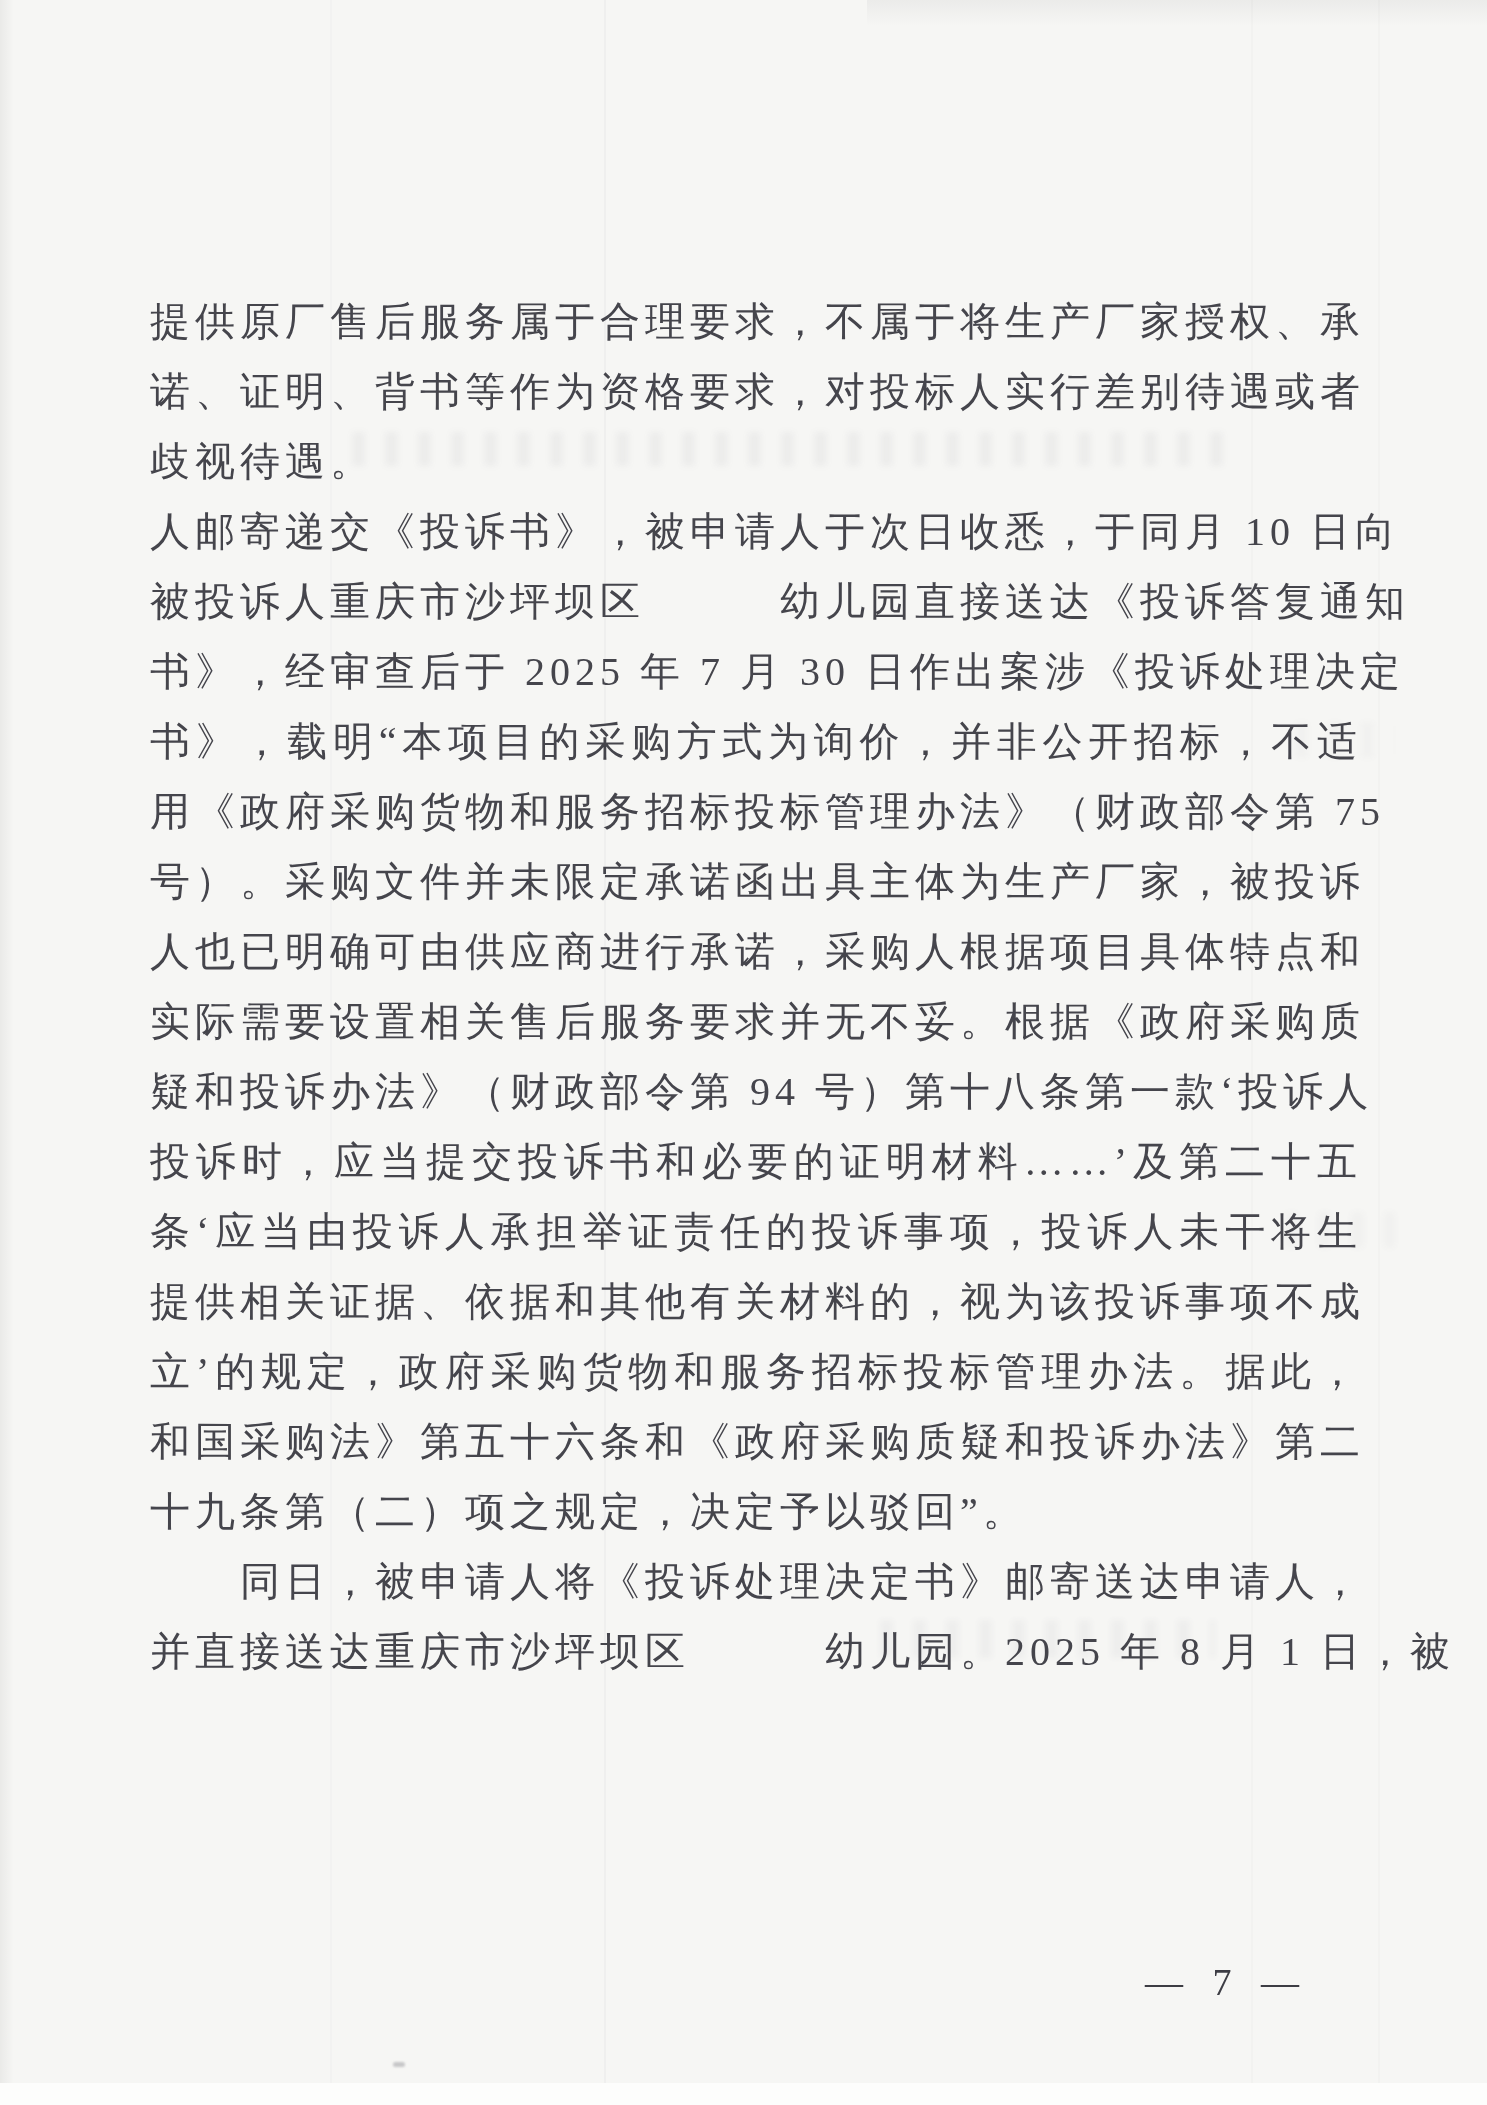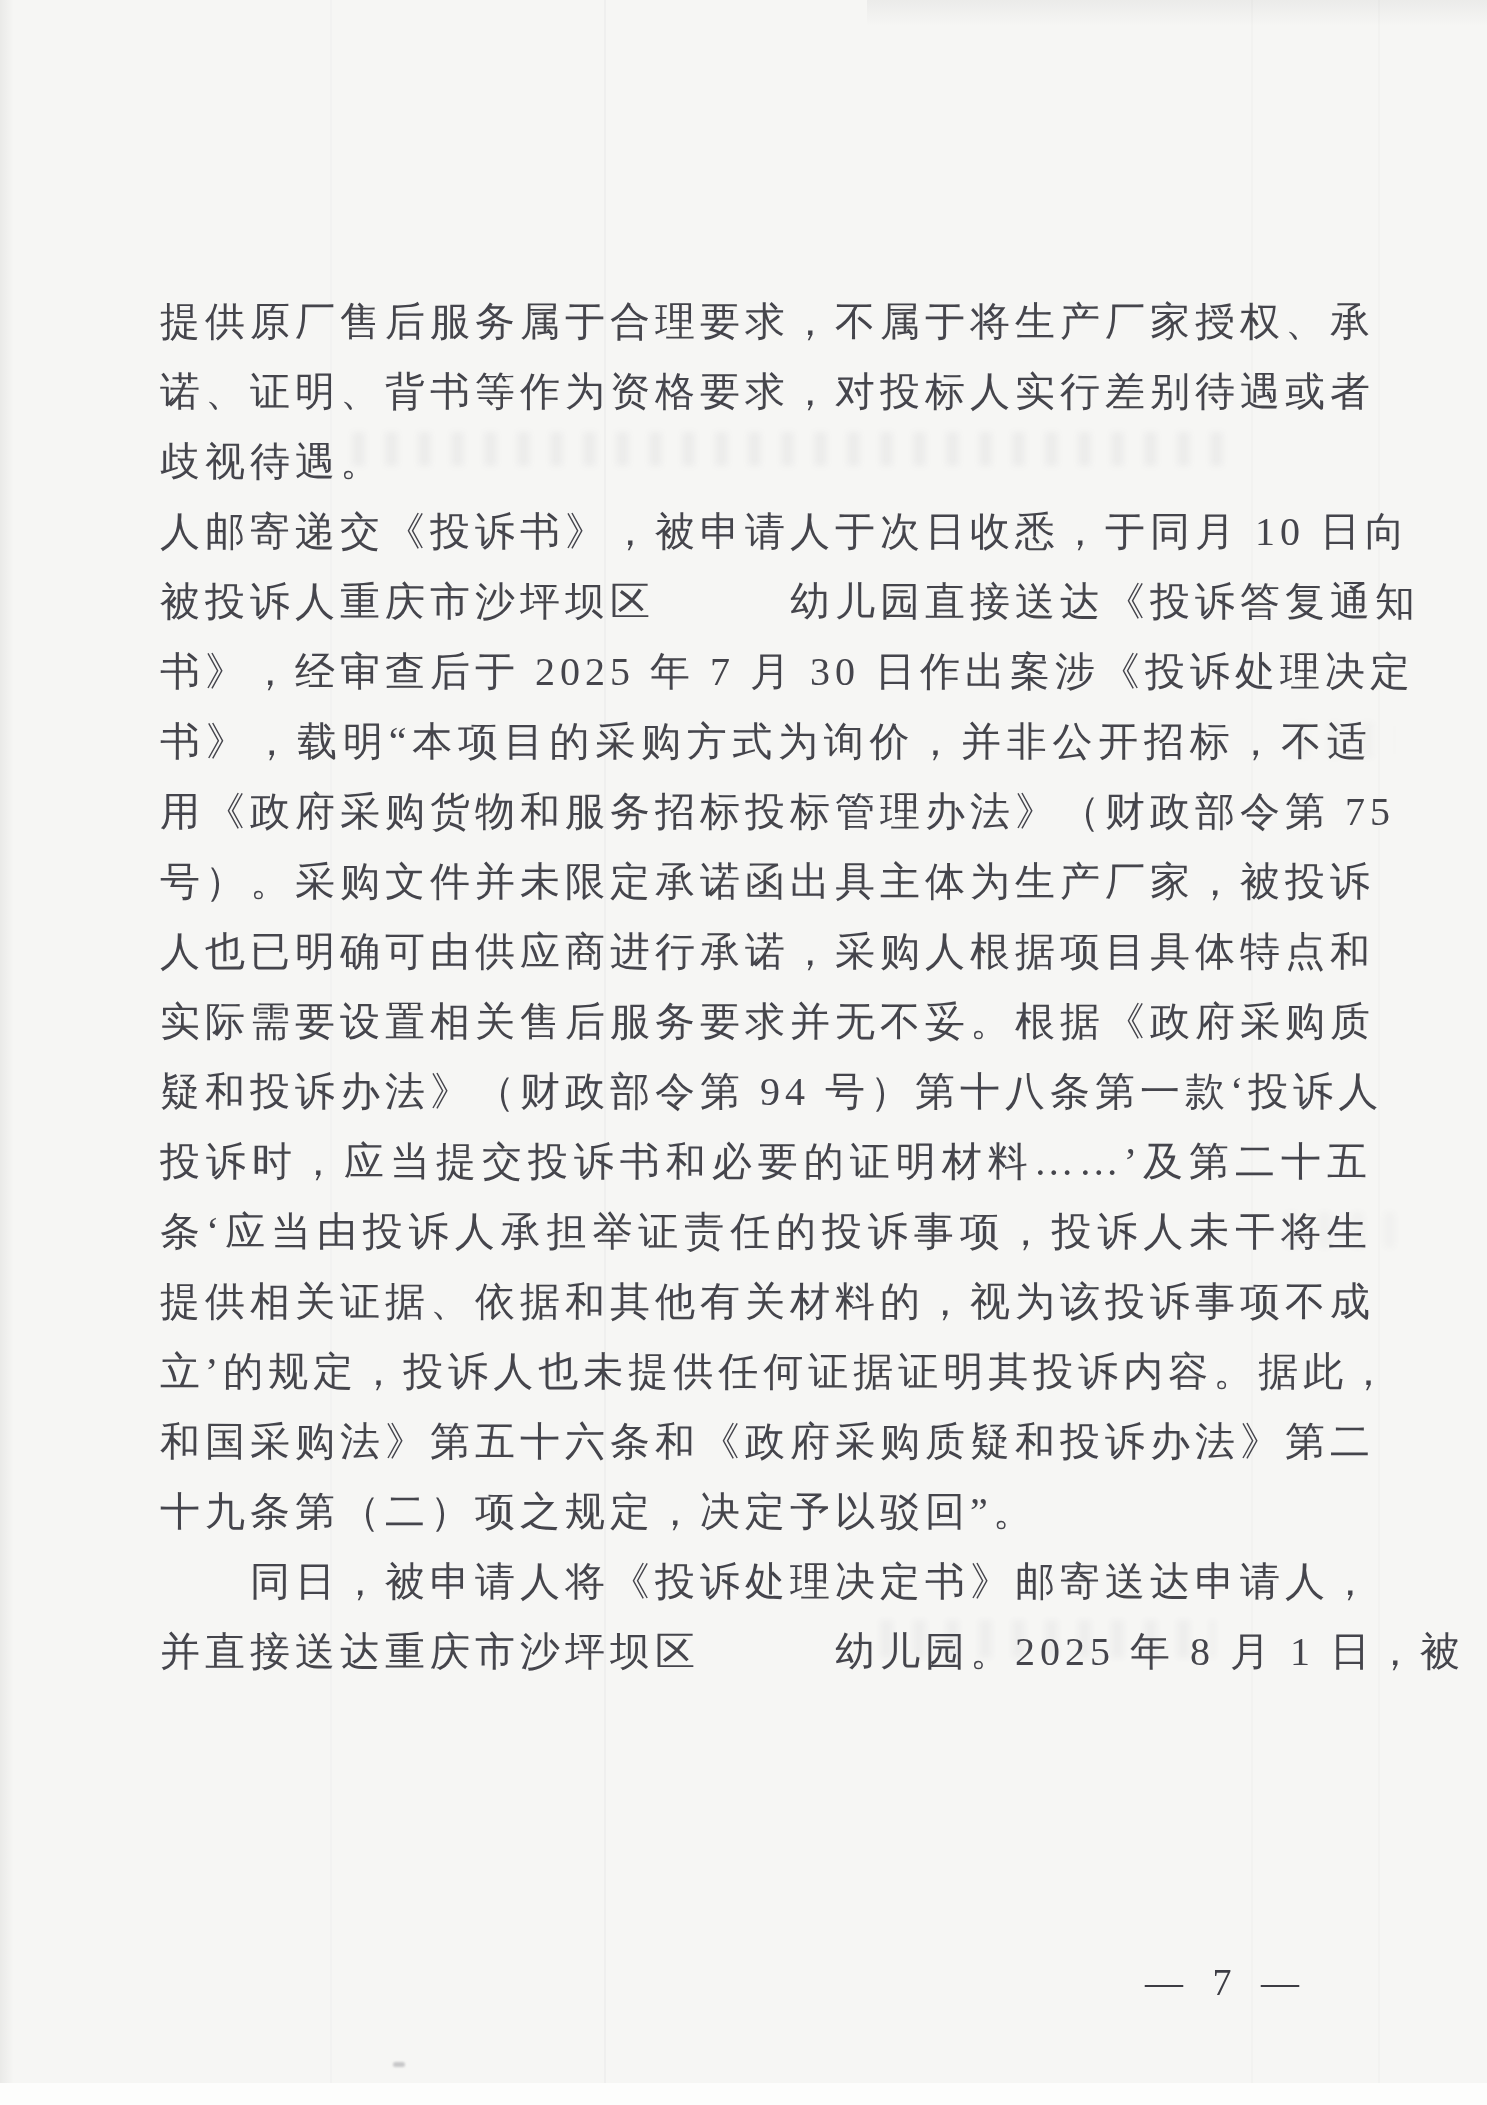--- a/index.html
+++ b/index.html
@@ -61,21 +61,21 @@
     position: absolute;
     left: 393px; top: 2062px;
     width: 12px; height: 5px;
     border-radius: 3px;
     background: rgba(60,60,70,0.25);
     filter: blur(1px);
   }
   
   .textblock {
     position: absolute;
-    left: 160px;
+    left: 150px;
     top: 287px;
     width: 1212px;
     color: #45454c;
   }
   .line {
     height: 70px;
     line-height: 70px;
     font-size: 40px;
     letter-spacing: 5px;
     white-space: nowrap;
@@ -125,21 +125,21 @@
     <div class="line">书》，经审查后于 2025 年 7 月 30 日作出案涉《投诉处理决定</div>
     <div class="line">书》，载明“本项目的采购方式为询价，并非公开招标，不适</div>
     <div class="line">用《政府采购货物和服务招标投标管理办法》（财政部令第 75</div>
     <div class="line">号）。采购文件并未限定承诺函出具主体为生产厂家，被投诉</div>
     <div class="line">人也已明确可由供应商进行承诺，采购人根据项目具体特点和</div>
     <div class="line">实际需要设置相关售后服务要求并无不妥。根据《政府采购质</div>
     <div class="line">疑和投诉办法》（财政部令第 94 号）第十八条第一款‘投诉人</div>
     <div class="line">投诉时，应当提交投诉书和必要的证明材料……’及第二十五</div>
     <div class="line">条‘应当由投诉人承担举证责任的投诉事项，投诉人未干将生</div>
     <div class="line">提供相关证据、依据和其他有关材料的，视为该投诉事项不成</div>
-    <div class="line">立’的规定，投诉人也未提供任何证据证明其投诉内容。据此，</div>
+    <div class="line">立’的规定，政府采购货物和服务招标投标管理办法。据此，</div>
     <div class="line">和国采购法》第五十六条和《政府采购质疑和投诉办法》第二</div>
     <div class="line para-end">十九条第（二）项之规定，决定予以驳回”。</div>
     <div class="line indent para-end">同日，被申请人将《投诉处理决定书》邮寄送达申请人，</div>
     <div class="line">并直接送达重庆市沙坪坝区　　　幼儿园。2025 年 8 月 1 日，被</div>
   </div>
 
   <div class="footer-pageno">— 7 —</div>
 
 </div>
 

